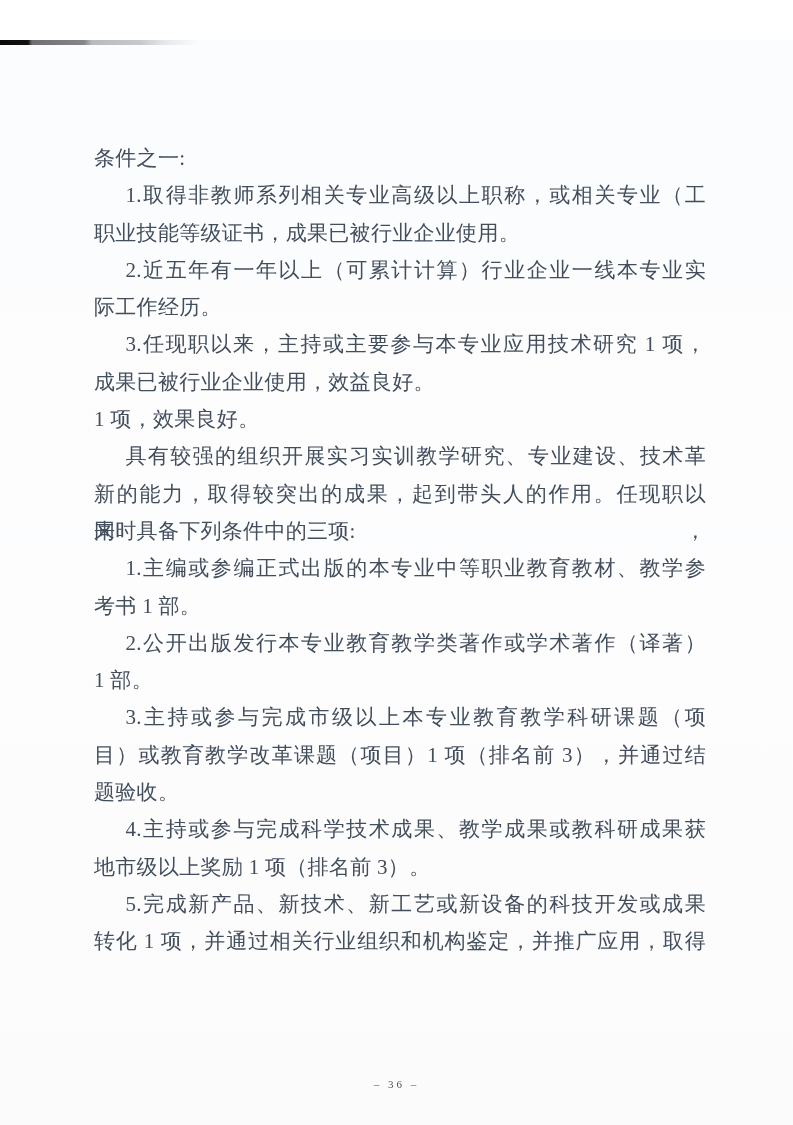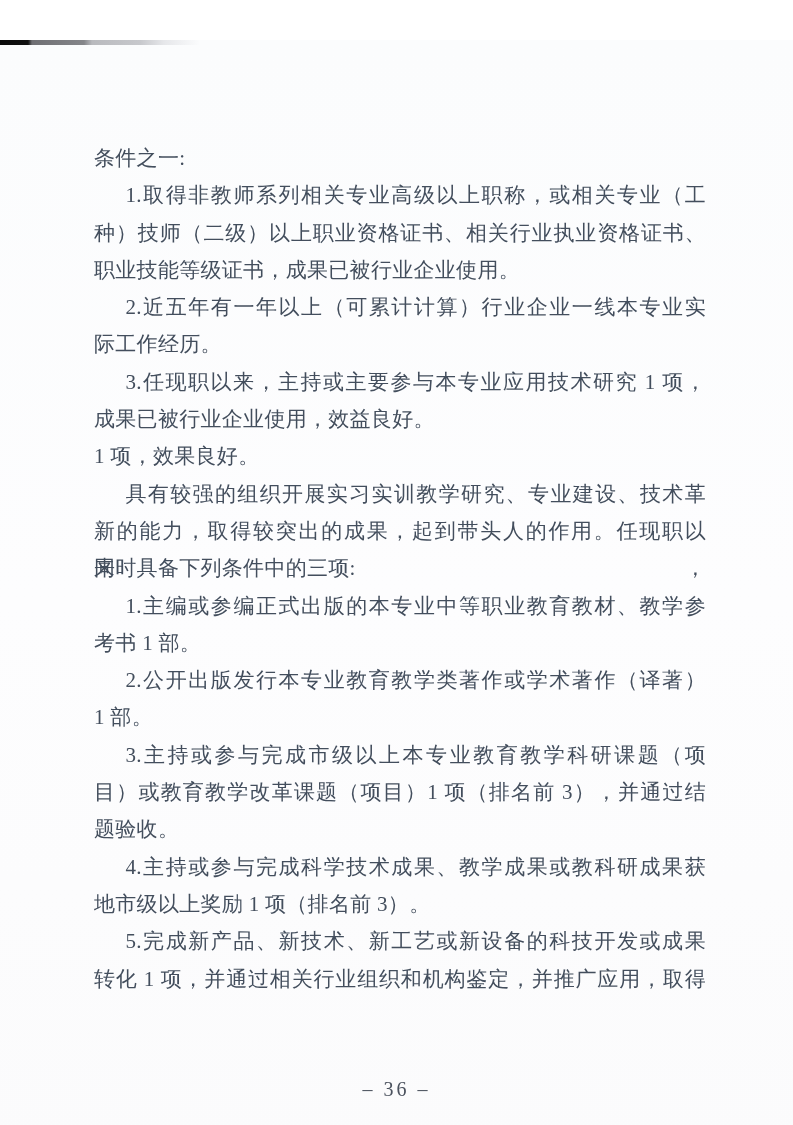--- a/index.html
+++ b/index.html
@@ -54,36 +54,35 @@
     font-weight: bold;
     color: #3c4756;
     margin-right: 0.45em;
   }
   .footer {
     position: absolute;
     top: 1038px;
     left: 0;
     width: 100%;
     text-align: center;
-    font-size: 20px;
+    font-size: 11px;
     letter-spacing: 3px;
     color: #4b525e;
   }
 </style>
 </head>
 <body>
 
 <div class="page">
 
   <div class="scan-artifact"></div>
 
   <div class="text-block">
     <div class="line">条件之一:</div>
     <div class="line ind full">1.取得非教师系列相关专业高级以上职称，或相关专业（工</div>
-    <div class="line full">种）技师（二级）以上职业资格证书、相关行业执业资格证书、</div>
     <div class="line">职业技能等级证书，成果已被行业企业使用。</div>
     <div class="line ind full">2.近五年有一年以上（可累计计算）行业企业一线本专业实</div>
     <div class="line">际工作经历。</div>
     <div class="line ind full">3.任现职以来，主持或主要参与本专业应用技术研究 1 项，</div>
     <div class="line">成果已被行业企业使用，效益良好。</div>
     <div class="line">1 项，效果良好。</div>
     <div class="line ind full">具有较强的组织开展实习实训教学研究、专业建设、技术革</div>
     <div class="line full">新的能力，取得较突出的成果，起到带头人的作用。任现职以来，</div>
     <div class="line">同时具备下列条件中的三项:</div>
     <div class="line ind full">1.主编或参编正式出版的本专业中等职业教育教材、教学参</div>

